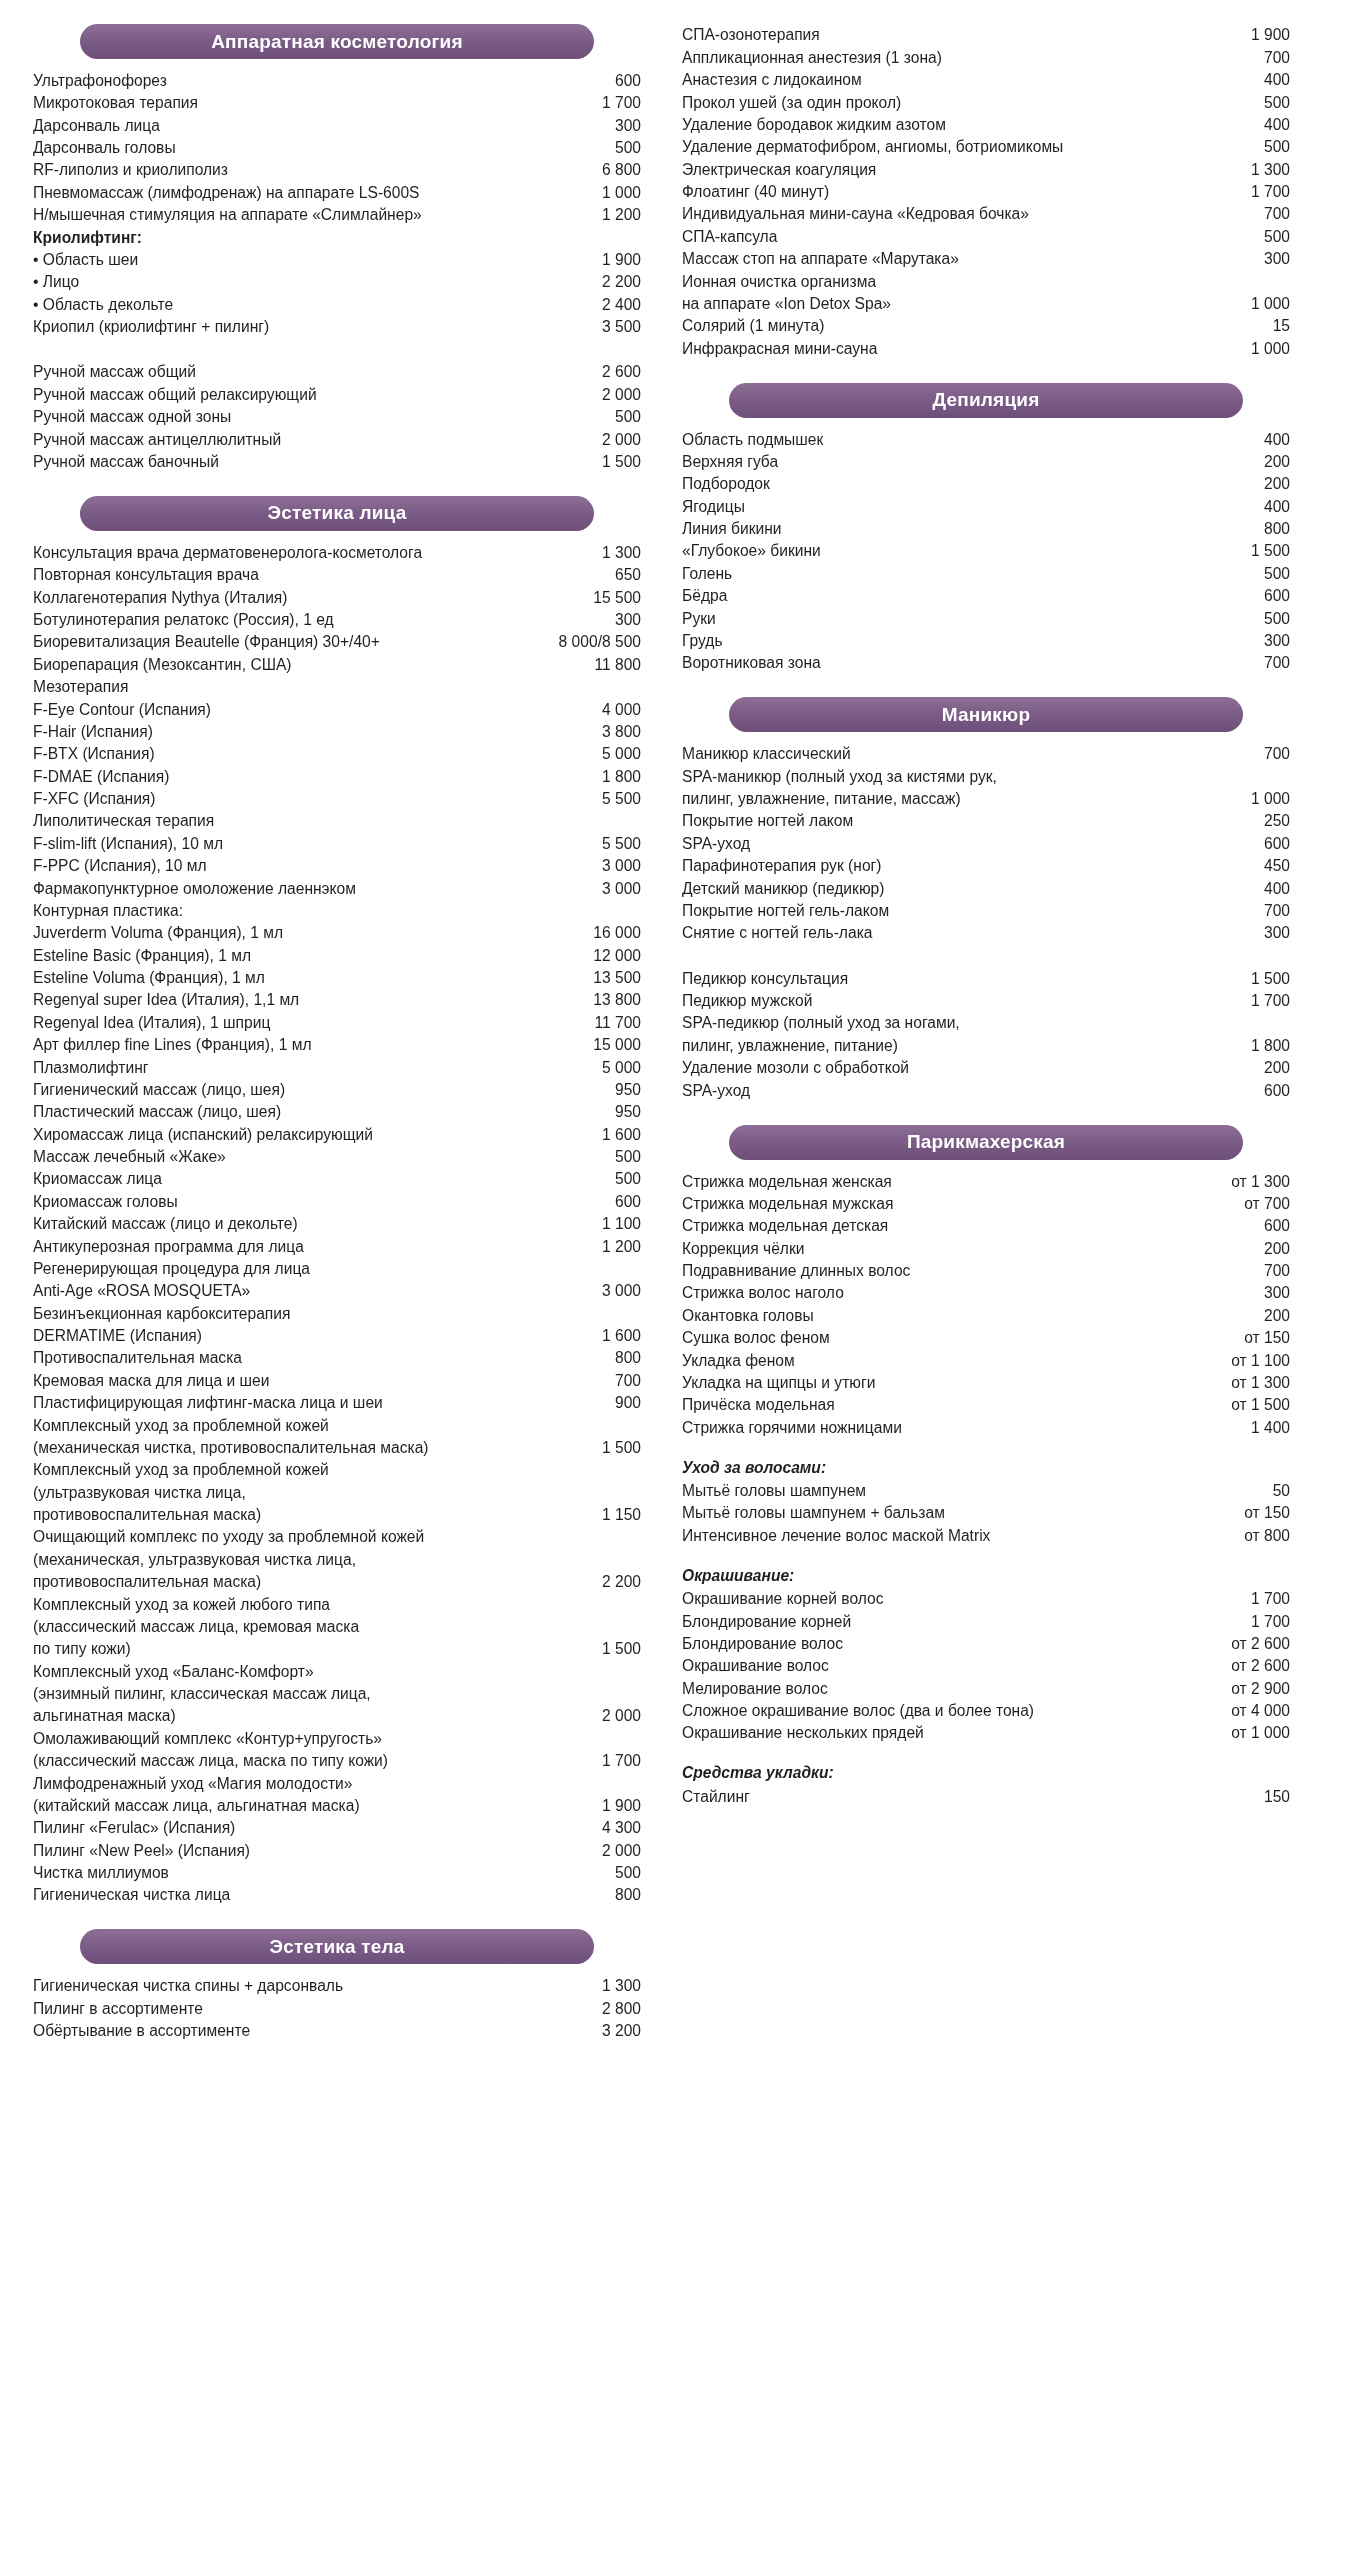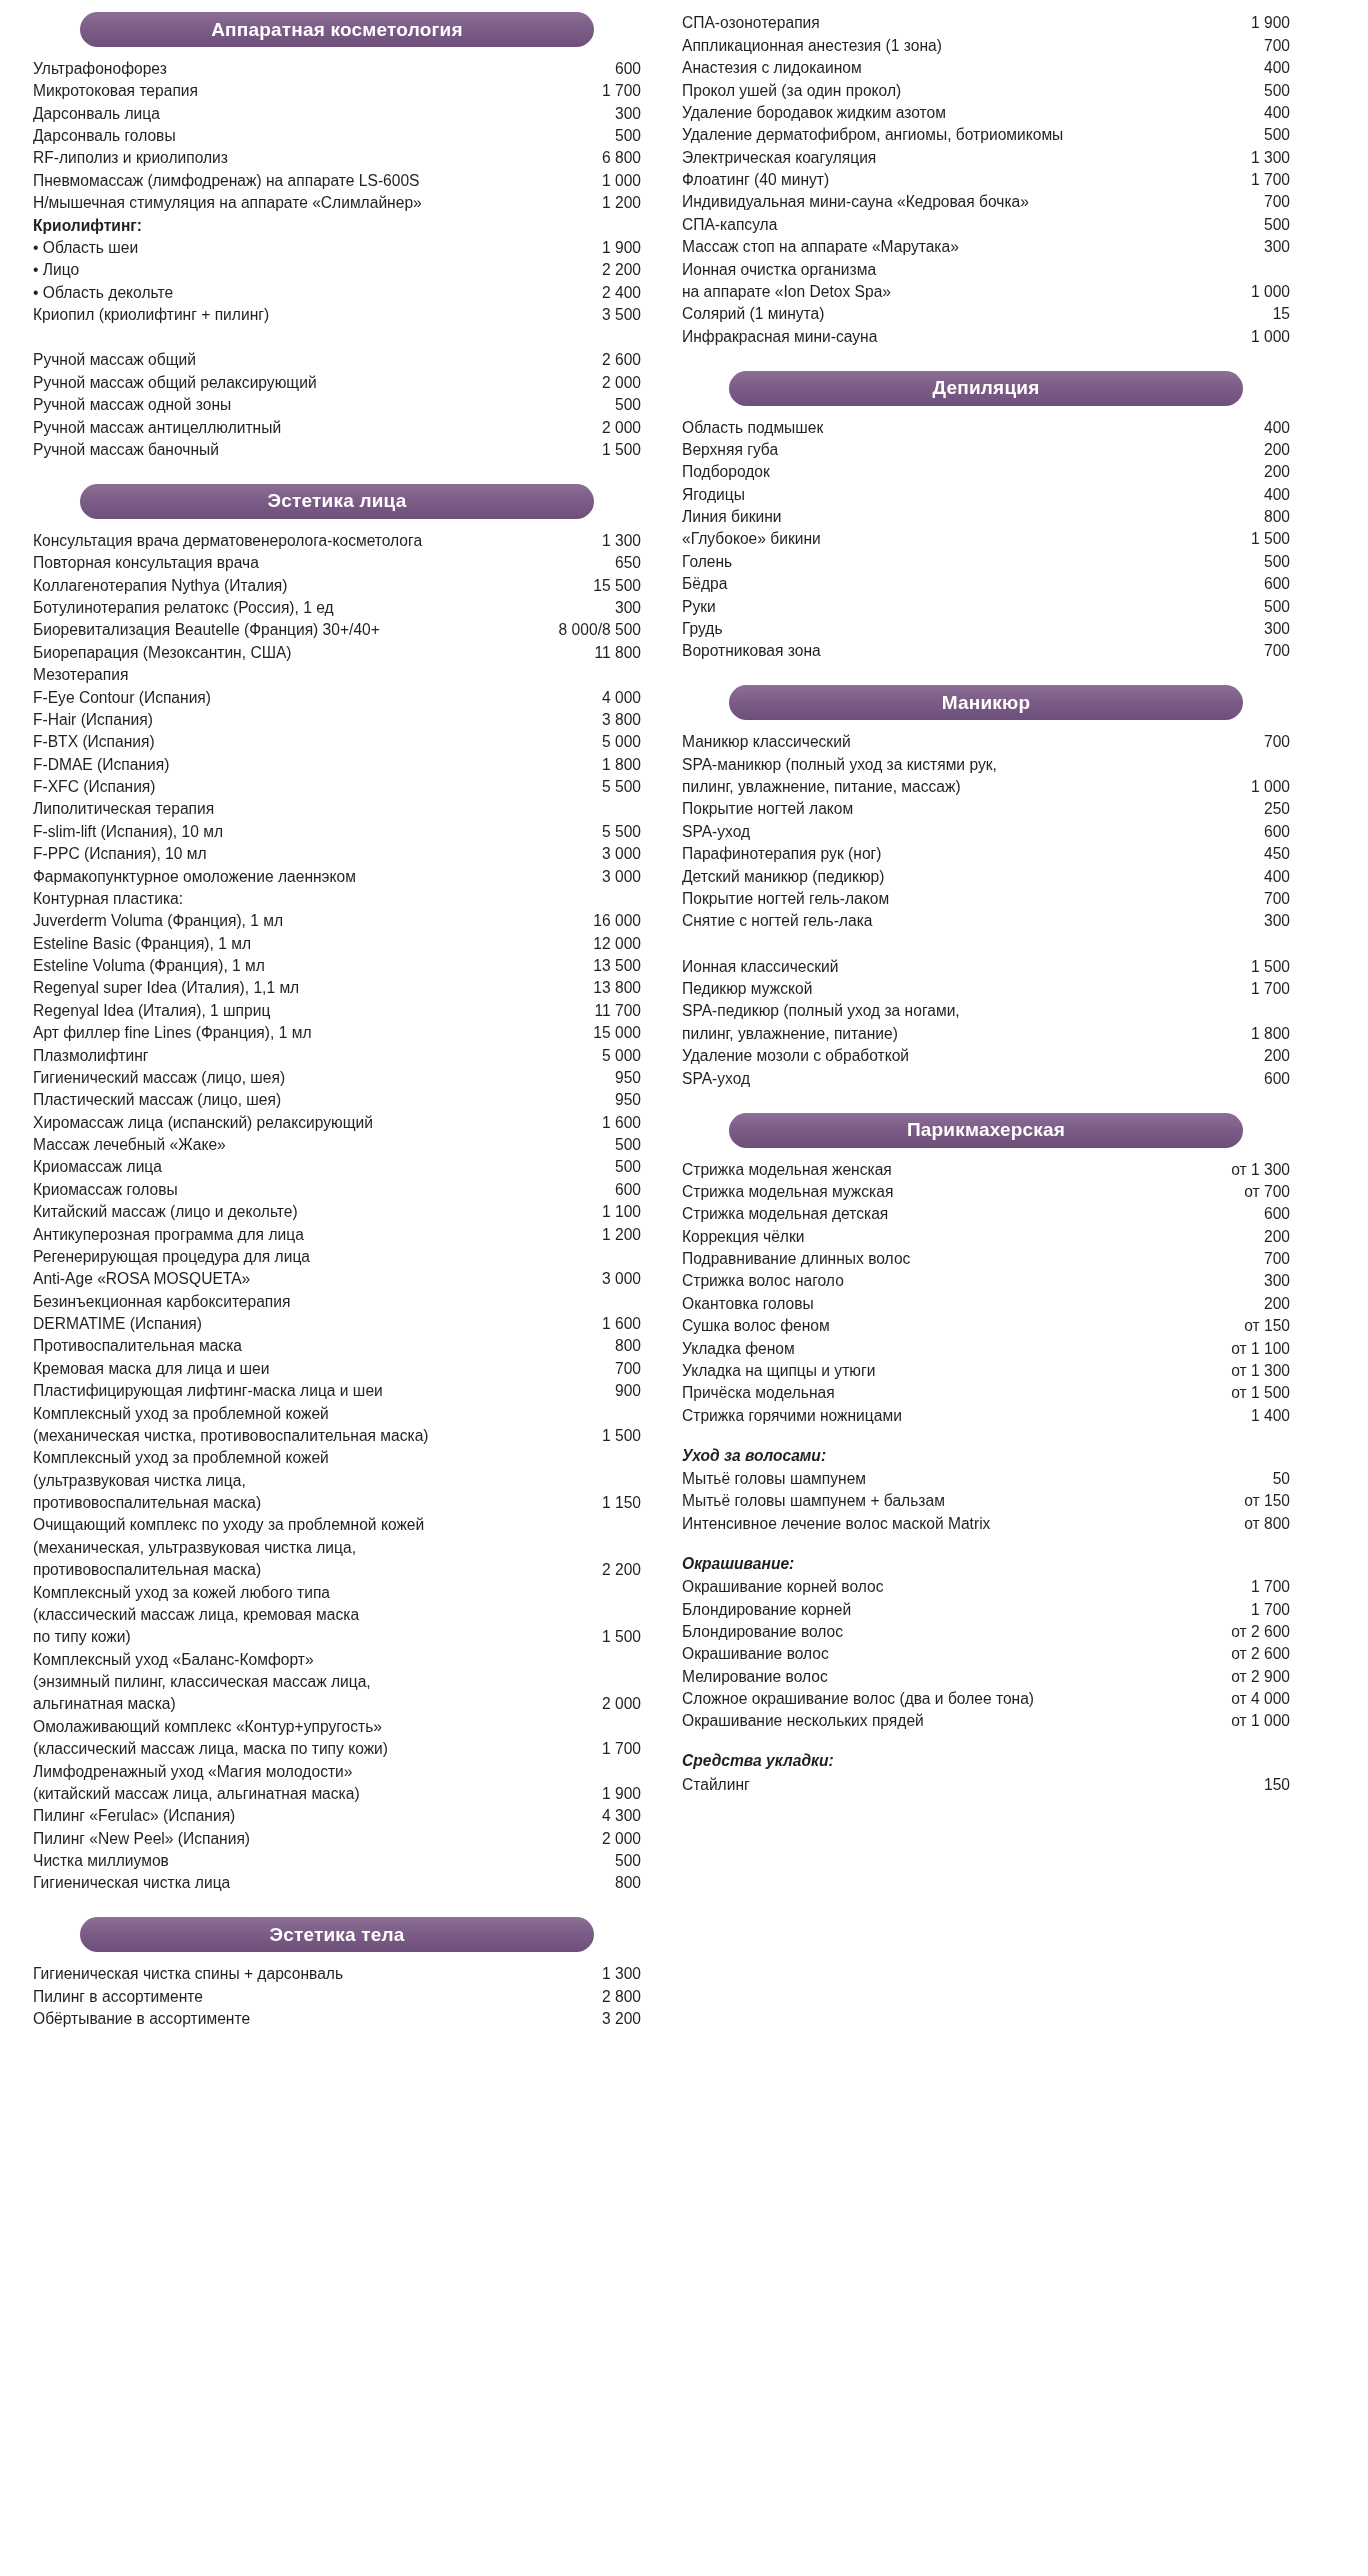--- a/index.html
+++ b/index.html
@@ -27,21 +27,21 @@
     color: #ffffff;
     display: flex;
     align-items: center;
     justify-content: center;
     font-size: 19px;
     font-weight: bold;
     letter-spacing: 0.2px;
     margin: 0 0 10.6px 0;
   }
   .sec-head.narrow { margin-left: 47px; margin-right: 47px; }
-  .sec-block { margin-bottom: 23px; }
+  .sec-block { margin-bottom: 23px; margin-top: 12px; }
   .sec-block:last-child { margin-bottom: 0; }
 
   table.items { width: 100%; border-collapse: collapse; }
   table.items td {
     font-size: 15.6px;
     line-height: 1.0;
     padding: 3.4px 0 3.4px 0;
     vertical-align: top;
     color: #231f20;
   }
@@ -570,21 +570,21 @@
               <td class="nm">Снятие с ногтей гель-лака</td>
               <td class="pr">300</td>
             </tr>
           </tbody>
         </table>
       </div>
       <div class="sec-block">
         <table class="items">
           <tbody>
             <tr>
-              <td class="nm">Ионная классический</td>
+              <td class="nm">Педикюр консультация</td>
               <td class="pr">1 500</td>
             </tr>
             <tr>
               <td class="nm">Педикюр мужской</td>
               <td class="pr">1 700</td>
             </tr>
             <tr>
               <td class="nm">SPA-педикюр (полный уход за ногами,</td>
               <td class="pr"></td>
             </tr>

